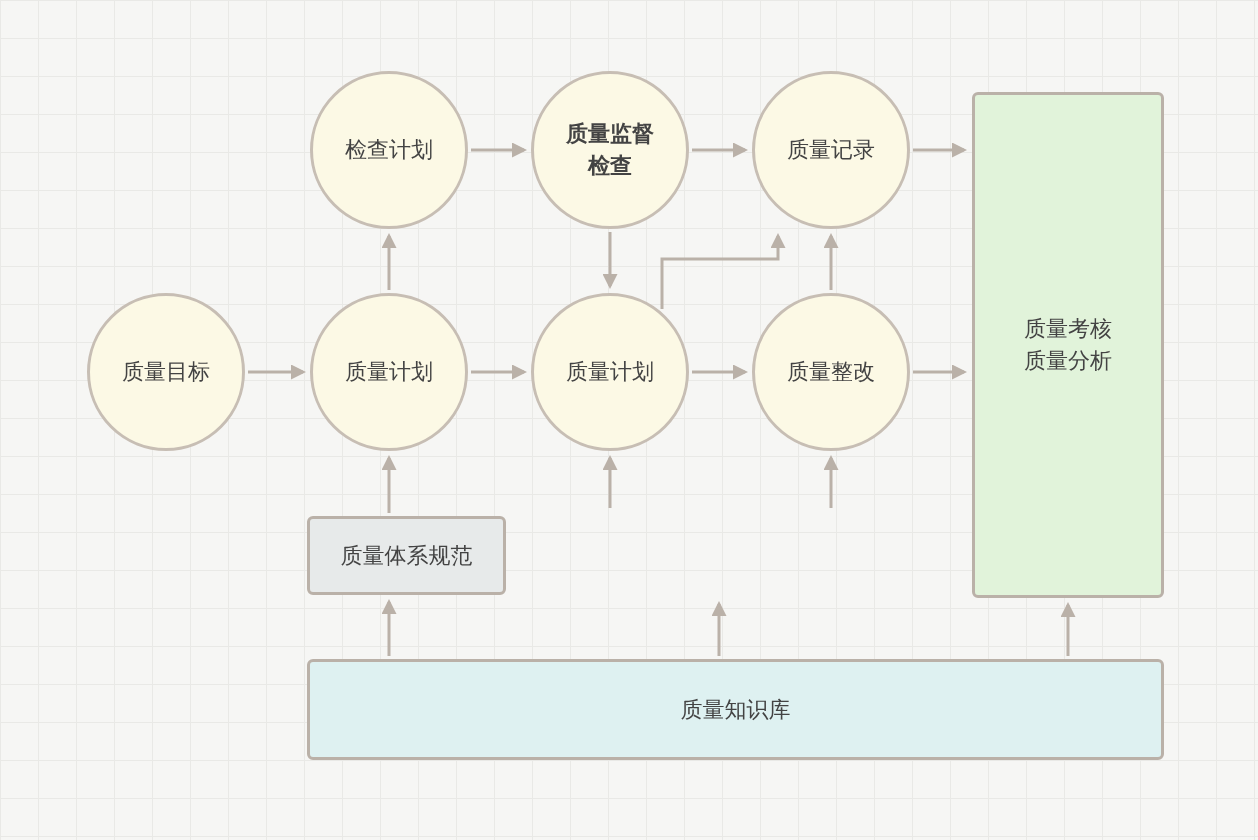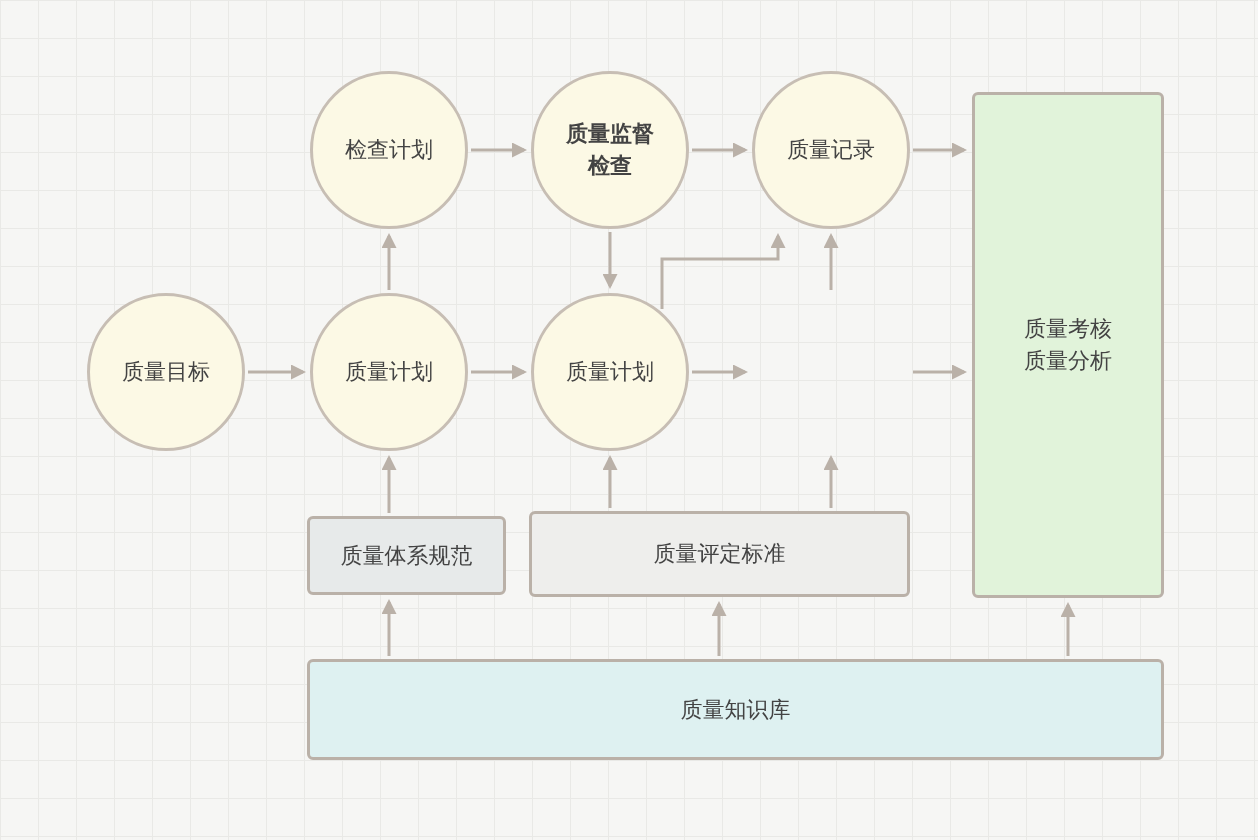--- a/index.html
+++ b/index.html
@@ -114,30 +114,30 @@
 
   <div class="node circle" style="left:87px; top:293px;">
     <span class="label">质量目标</span>
   </div>
   <div class="node circle" style="left:310px; top:293px;">
     <span class="label">质量计划</span>
   </div>
   <div class="node circle" style="left:531px; top:293px;">
     <span class="label">质量计划</span>
   </div>
+  <div class="node circle" style="left:752px; top:293px;">
+    <span class="label">质量整改</span>
+  </div>
 
   <div class="node rect rect-green" style="left:972px; top:92px; width:192px; height:506px;">
     <span class="label">质量考核
 质量分析</span>
   </div>
 
   <div class="node rect rect-gray1" style="left:307px; top:516px; width:199px; height:79px;">
     <span class="label">质量体系规范</span>
   </div>
-  <div class="node rect rect-gray2" style="left:529px; top:511px; width:381px; height:86px;">
-    <span class="label">质量评定标准</span>
-  </div>
 
   <div class="node rect rect-blue" style="left:307px; top:659px; width:857px; height:101px;">
     <span class="label">质量知识库</span>
   </div>
 
 </div>
 
 </body></html>

